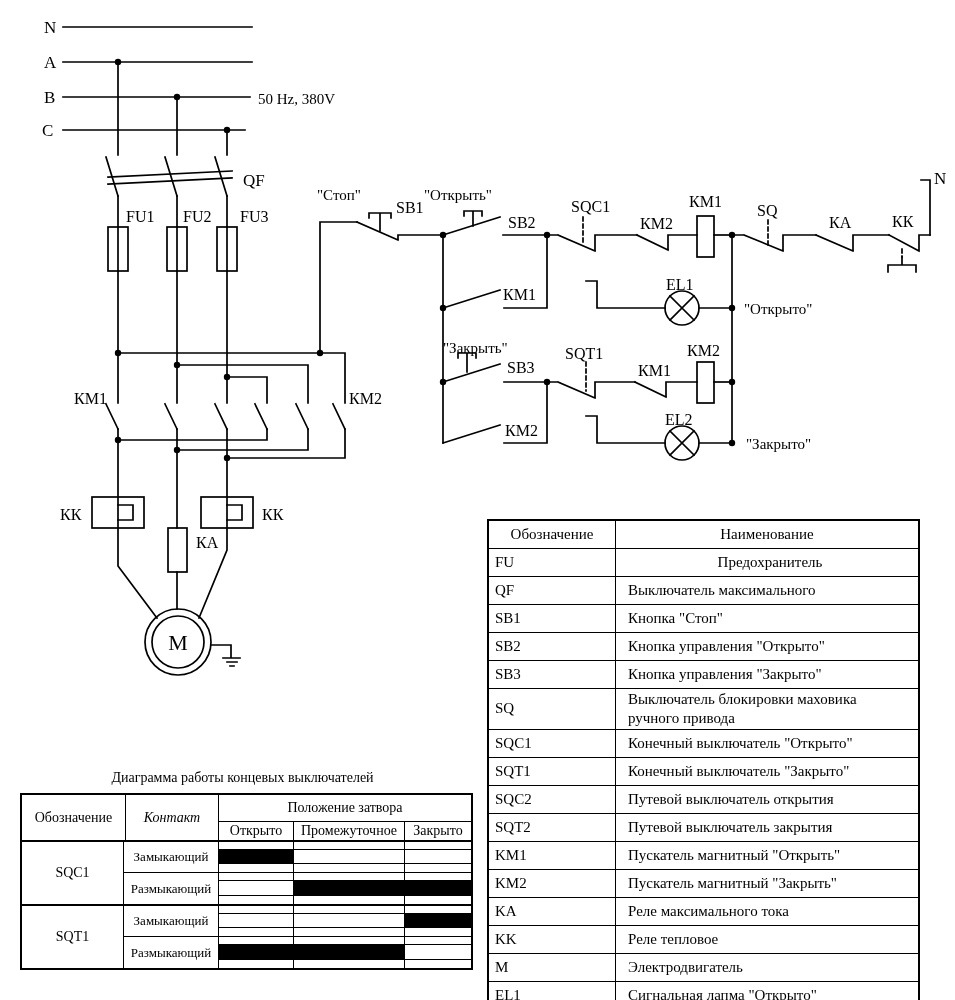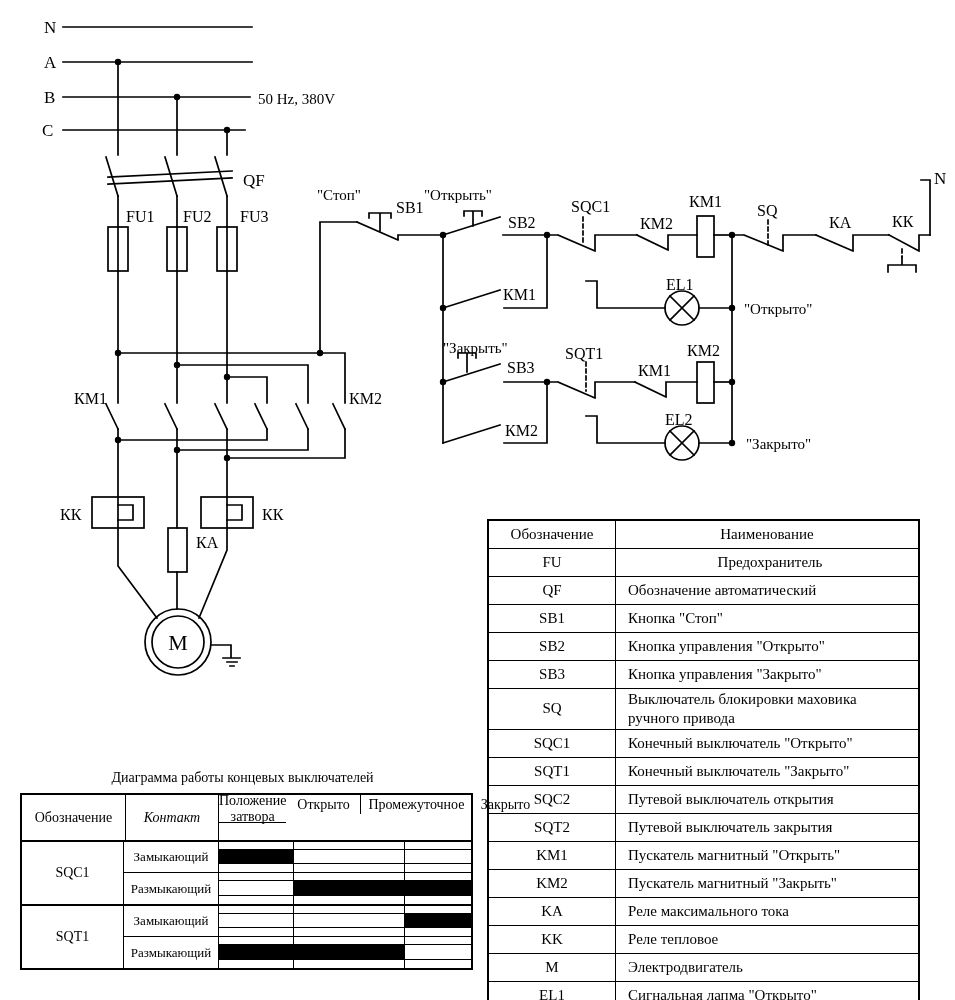--- a/index.html
+++ b/index.html
@@ -8,36 +8,36 @@
   #schematic{position:absolute;left:0;top:0;}
   svg text{font-family:"Liberation Serif", serif;fill:#000;}
   .t16{font-size:16px;} .t15{font-size:15px;} .t17{font-size:17px;} .t22{font-size:22px;}
 
   
   #legend{position:absolute;left:487px;top:519px;width:433px;}
   #legend table{border-collapse:collapse;width:100%;table-layout:fixed;}
   #legend td,#legend th{border:1px solid #000;font-size:15px;font-weight:normal;
       height:25px;padding:1px 6px;line-height:1.25;}
   #legend table{border:2px solid #000;}
-  #legend .code{width:114px;text-align:center;}
+  #legend .code{width:114px;text-align:left;}
   #legend .name{text-align:left;padding-left:12px;white-space:pre-line;}
   #legend .name.center{text-align:center;}
   #legend .hdr{text-align:center;}
 
   
   #diagram-title{position:absolute;left:16px;top:770px;width:453px;text-align:center;
       font-size:14px;}
   #dtable{position:absolute;left:20px;top:793px;width:453px;border:2px solid #000;
       box-sizing:border-box;font-size:14px;}
   #dtable *{box-sizing:border-box;}
   .dcell{display:flex;align-items:center;justify-content:center;text-align:center;}
   .dheader{display:flex;height:47px;border-bottom:2px solid #000;}
   .hd-desig{width:106px;border-right:1px solid #000;}
   .hd-contact{width:95px;border-right:1px solid #000;font-style:italic;}
-  .dposhead{width:252px;display:flex;flex-direction:row;}
+  .dposhead{width:252px;display:flex;flex-direction:column;}
   .dpos-top{height:28px;border-bottom:1px solid #000;}
   .dsubrow{display:flex;height:19px;}
   .dsub{border-right:1px solid #000;font-size:14px;}
   .dsub:last-child{border-right:none;}
   .dgroup{display:flex;}
   .dgroup.first{border-bottom:2px solid #000;}
   .g-desig{width:106px;border-right:1px solid #000;}
   .drows{width:347px;display:flex;flex-direction:column;}
   .drow{display:flex;height:31px;}
   .drow.rb{border-bottom:1px solid #000;}
@@ -273,21 +273,21 @@
           <th class="hdr">Наименование</th>
         </tr>
       </thead>
       <tbody id="legend-body">
           <tr>
             <td class="code">FU</td>
             <td class="name center">Предохранитель</td>
           </tr>
           <tr>
             <td class="code">QF</td>
-            <td class="name">Обозначение автоматический</td>
+            <td class="name">Выключатель максимального</td>
           </tr>
           <tr>
             <td class="code">SB1</td>
             <td class="name">Кнопка "Стоп"</td>
           </tr>
           <tr>
             <td class="code">SB2</td>
             <td class="name">Кнопка управления "Открыто"</td>
           </tr>
           <tr>

